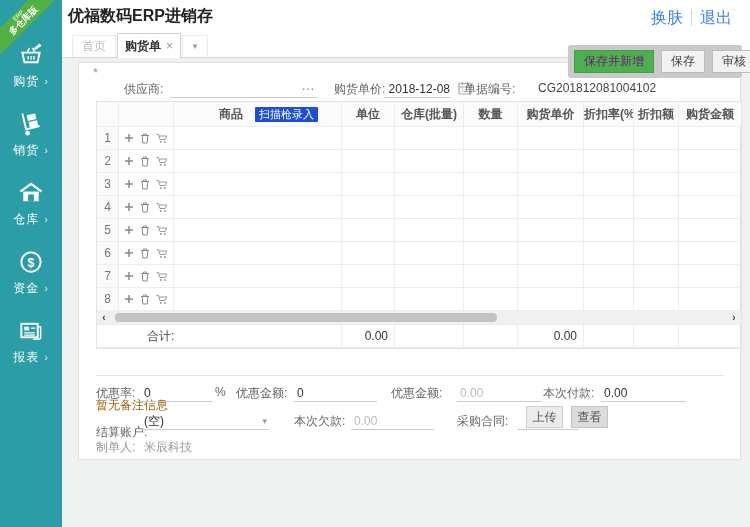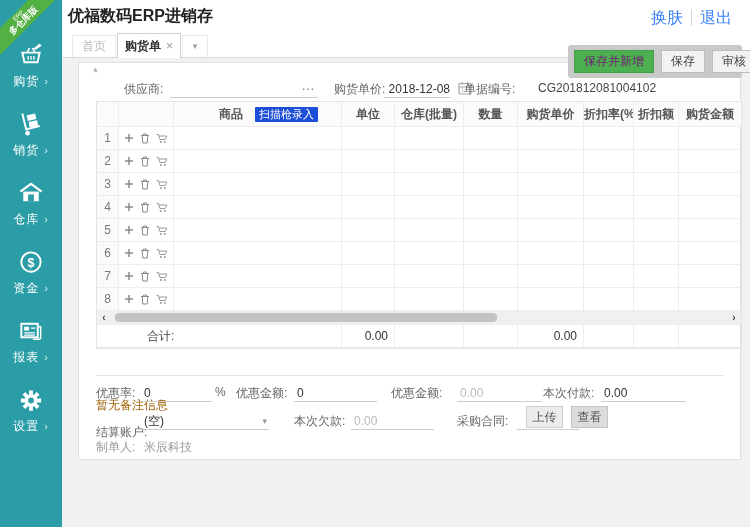--- a/index.html
+++ b/index.html
@@ -131,32 +131,20 @@
     <div class="side-icon">
       <svg viewBox="0 0 28 28" width="28" height="27">
           <rect x="4" y="6" width="17" height="14" fill="none" stroke="#fff" stroke-width="2"></rect>
           <path d="M21 9h3v11a2 2 0 0 1-2 2h-6" fill="none" stroke="#fff" stroke-width="1.5"></path>
           <rect x="7" y="9" width="5" height="4" fill="#fff"></rect>
           <path d="M14 10.5h4.5M7 15.5h11M7 17.8h11" stroke="#fff" stroke-width="1.3"></path>
         </svg>
     </div>
     <div class="side-label"><span>报表</span><span class="chev">›</span></div>
   </div>
-  <div class="side-item">
-    <div class="side-icon">
-      <svg viewBox="0 0 28 28" width="28" height="27">
-          <g stroke="#fff" stroke-width="4">
-            <path d="M14 3.5v5M14 19.5v5M3.5 14h5M19.5 14h5M6.6 6.6l3.5 3.5M17.9 17.9l3.5 3.5M21.4 6.6l-3.5 3.5M10.1 17.9l-3.5 3.5"></path>
-          </g>
-          <circle cx="14" cy="14" r="6.5" fill="#fff"></circle>
-          <circle cx="14" cy="14" r="3" fill="#2b9da6"></circle>
-        </svg>
-    </div>
-    <div class="side-label"><span>设置</span><span class="chev">›</span></div>
-  </div>
 </div>
 <div class="ribbon">
   <span class="r1">ERP</span>
   <span class="r2">多仓库版</span>
 </div>
 
 <div class="header">
   <span class="page-title">优福数码ERP进销存</span>
   <span class="header-links">
     <span class="lnk">换肤</span><span class="lnk">退出</span>

